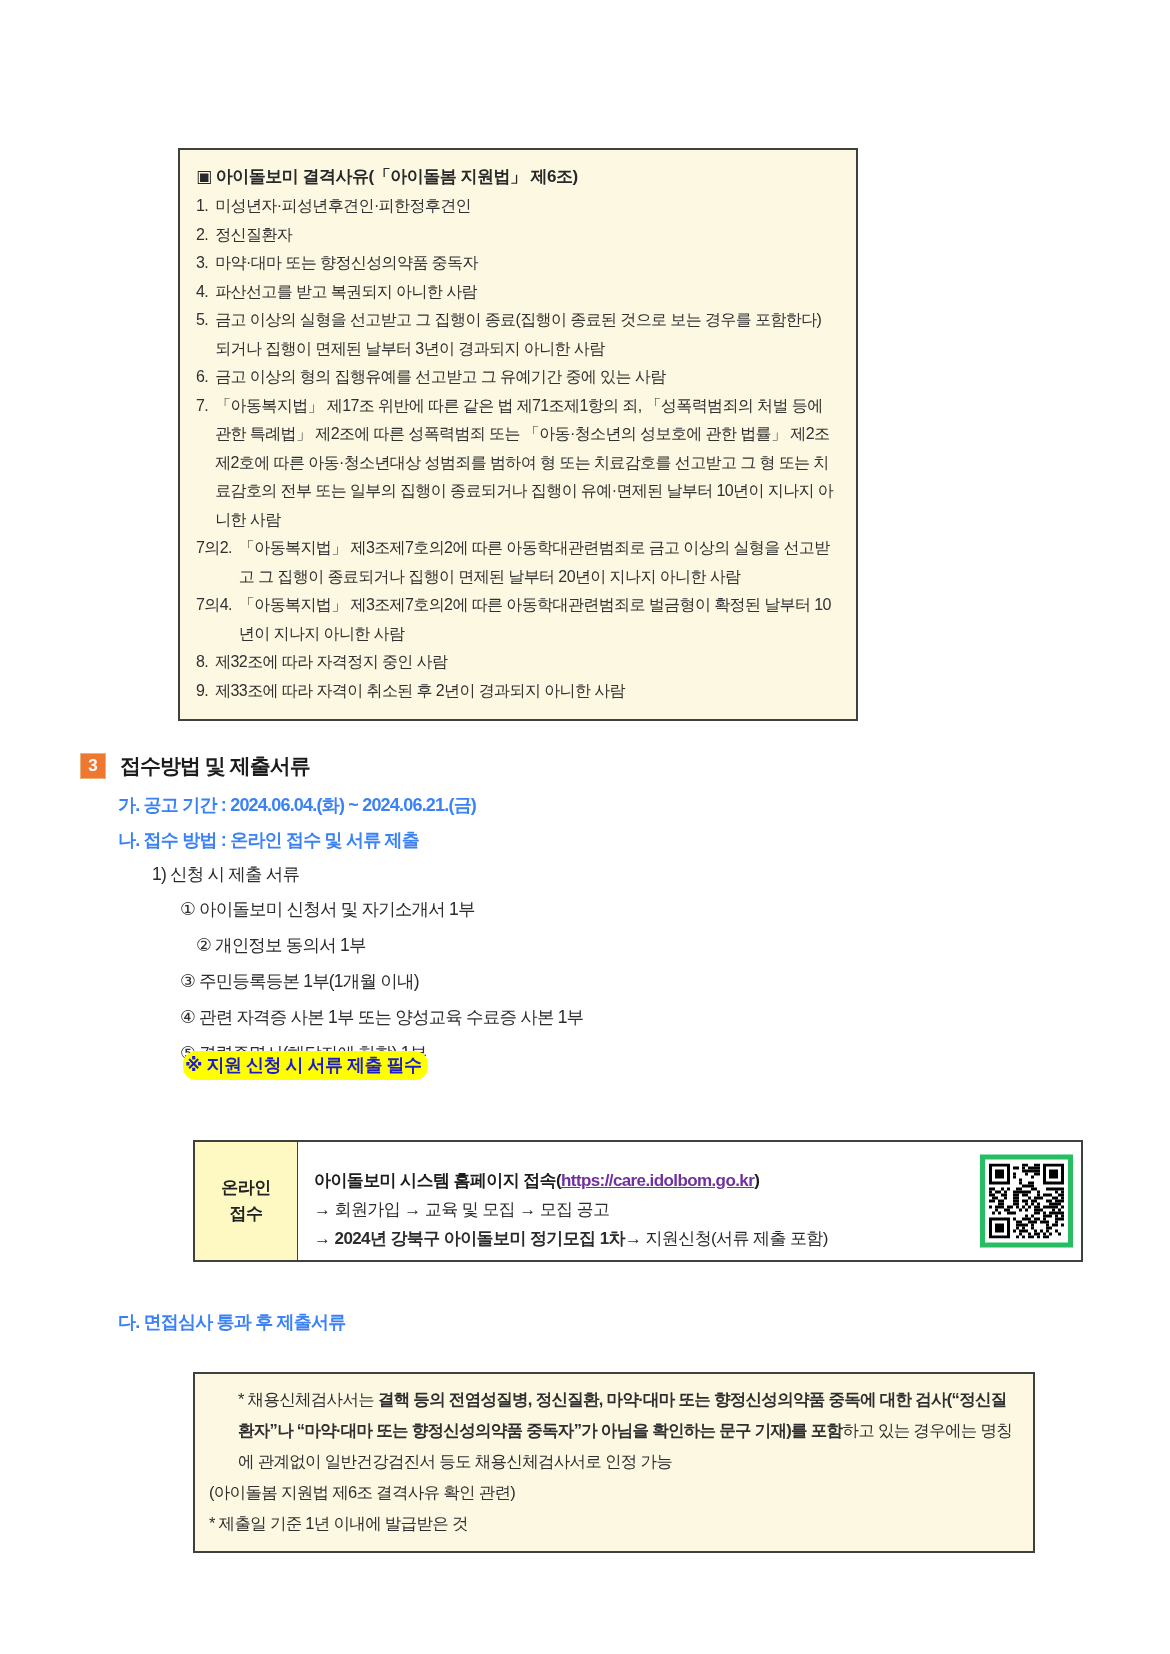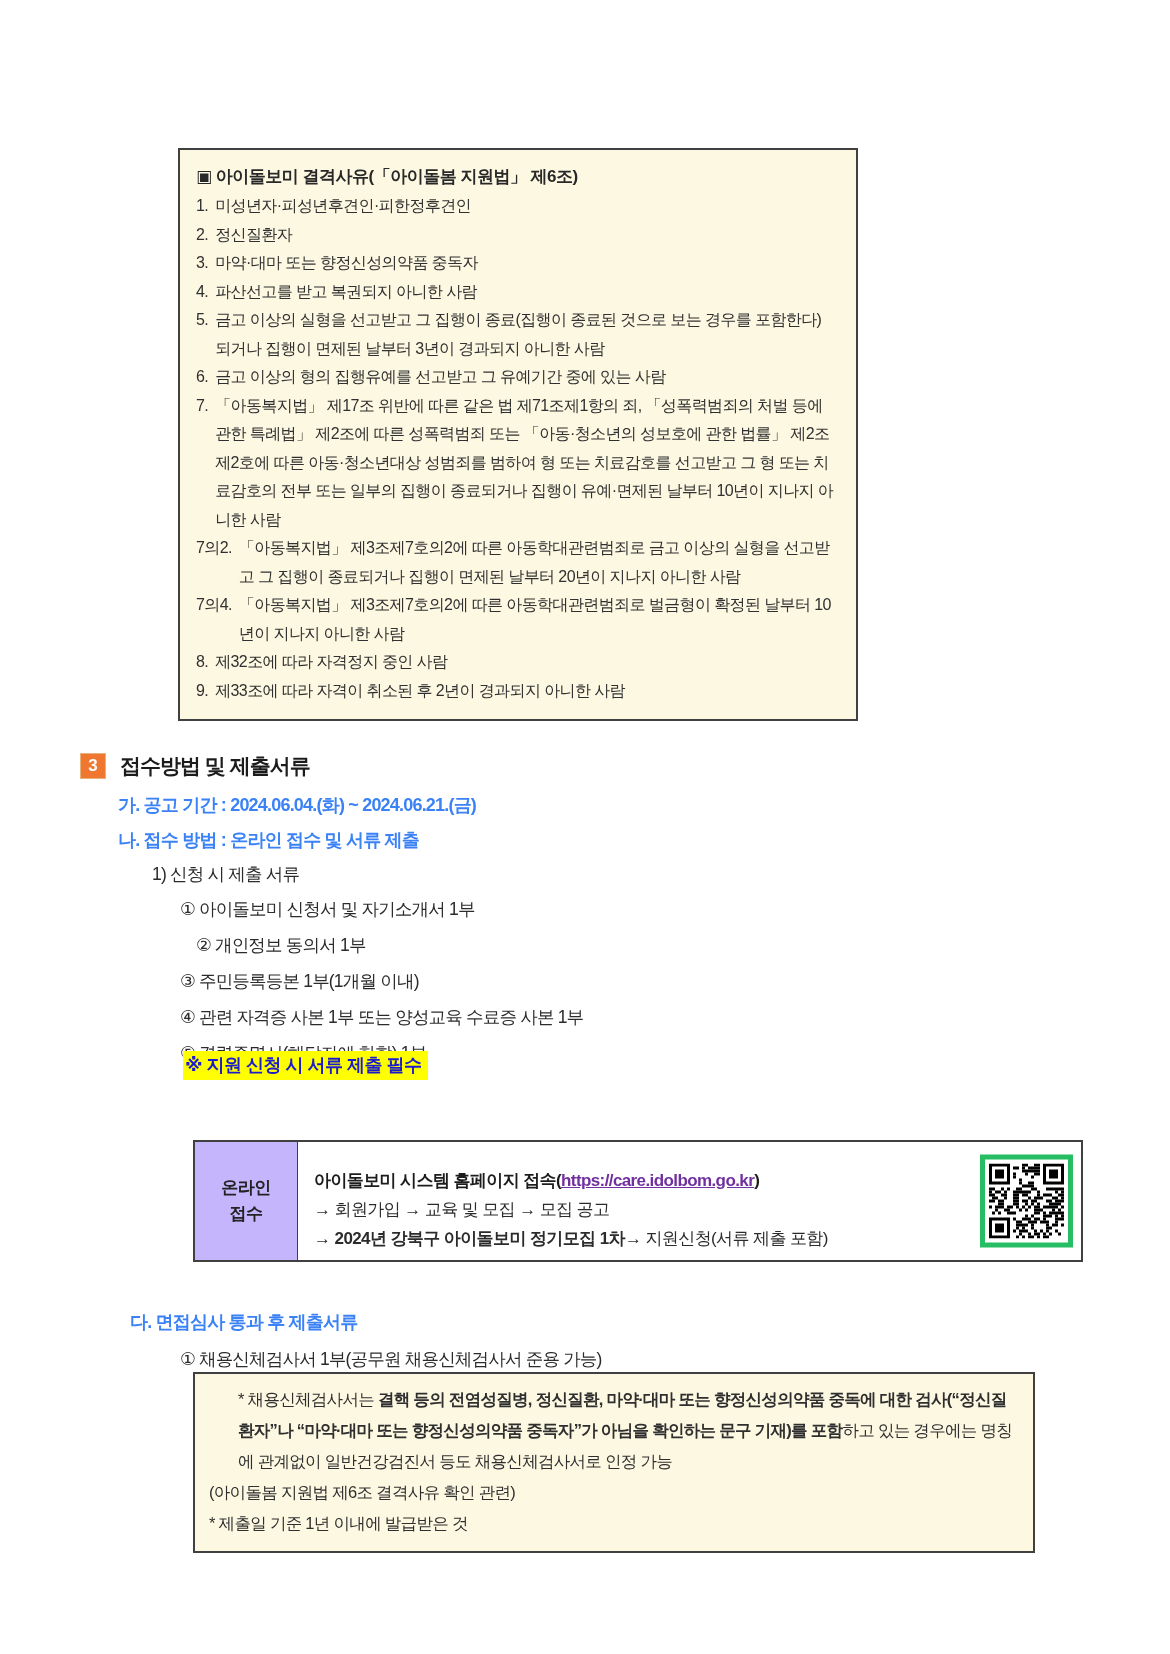--- a/index.html
+++ b/index.html
@@ -30,30 +30,30 @@
     border:1px solid #e8b27a;
   }
   .sec-title { margin-left:14px; font-weight:700; font-size:21px; letter-spacing:-1px; color:#1c1c1c; }
 
   .line-bold  { position:absolute; left:118px; font-weight:700; font-size:18px; letter-spacing:-0.8px; color:#3b82f6; white-space:nowrap; }
   .line-plain { position:absolute; font-size:17.5px; letter-spacing:-0.8px; color:#2b2b2b; white-space:nowrap; }
 
   .hl-note {
     position:absolute; left:183px; top:1051px;
     background:#FFFF00; color:#1C1CCE; font-weight:700; font-size:18px;
-    letter-spacing:-0.5px; padding:2px 6px 3px 2px; white-space:nowrap;
+    letter-spacing:-0.5px; padding:2px 6px 3px 2px; white-space:nowrap;border-radius:13px;
   }
 
   
   .online-table {
     position:absolute; left:193px; top:1140px; width:890px; height:122px;
     border:2px solid #404040; display:flex; background:#ffffff;
   }
   .ot-left {
-    flex:0 0 103px; background:#c4b5fd; border-right:1.5px solid #404040;
+    flex:0 0 103px; background:#fef9c3; border-right:1.5px solid #404040;
     display:flex; flex-direction:column; align-items:center; justify-content:center;
     font-size:17px; font-weight:700; letter-spacing:-0.5px; color:#222; line-height:26px;
   }
   .ot-right { flex:1 1 auto; padding:24px 110px 8px 16px; display:flex; flex-direction:column; justify-content:center; position:relative; }
   .ot-line { font-size:17px; line-height:29px; letter-spacing:-0.6px; color:#2b2b2b; white-space:nowrap; }
   .ot-line .b { font-weight:700; color:#1c1c1c; }
   .link-run, a.link { color:#7030A0; font-weight:700; text-decoration:underline; cursor:pointer; }
 
   .qr-wrap {
     position:absolute; right:8px; top:50%; transform:translateY(-50%);
@@ -366,22 +366,21 @@
             <rect x="57" y="3" width="15" height="15" fill="#fff"></rect>
             <rect x="60" y="6" width="9" height="9" fill="#000"></rect>
             <rect x="0" y="54" width="21" height="21" fill="#000"></rect>
             <rect x="3" y="57" width="15" height="15" fill="#fff"></rect>
             <rect x="6" y="60" width="9" height="9" fill="#000"></rect>
           </svg>
       </div>
     </div>
   </div>
 
-  <div class="line-bold" style="top:1310px;margin-left:12px;">다. 면접심사 통과 후 제출서류</div>
-  <div class="line-plain" style="left:180px; top:1347px;">① 채용신체검사서 1부(공무원 채용신체검사서 준용 가능)</div>
+  <div class="line-bold" style="top:1310px;">다. 면접심사 통과 후 제출서류</div>
 
   <div class="cream-box note-box">
     <div class="nb-par"><span>* 채용신체검사서는 </span><span style="font-weight: 700;">결핵 등의 전염성질병, 정신질환, 마약·대마 또는 향정신성의약품 중독에 대한 검사(“정신질환자”나 “마약·대마 또는 향정신성의약품 중독자”가 아님을 확인하는 문구 기재)를 포함</span><span>하고 있는 경우에는 명칭에 관계없이 일반건강검진서 등도 채용신체검사서로 인정 가능</span></div>
     <div class="nb-line">(아이돌봄 지원법 제6조 결격사유 확인 관련)</div>
     <div class="nb-line">* 제출일 기준 1년 이내에 발급받은 것</div>
   </div>
 
 </div>
 
 </body></html>

